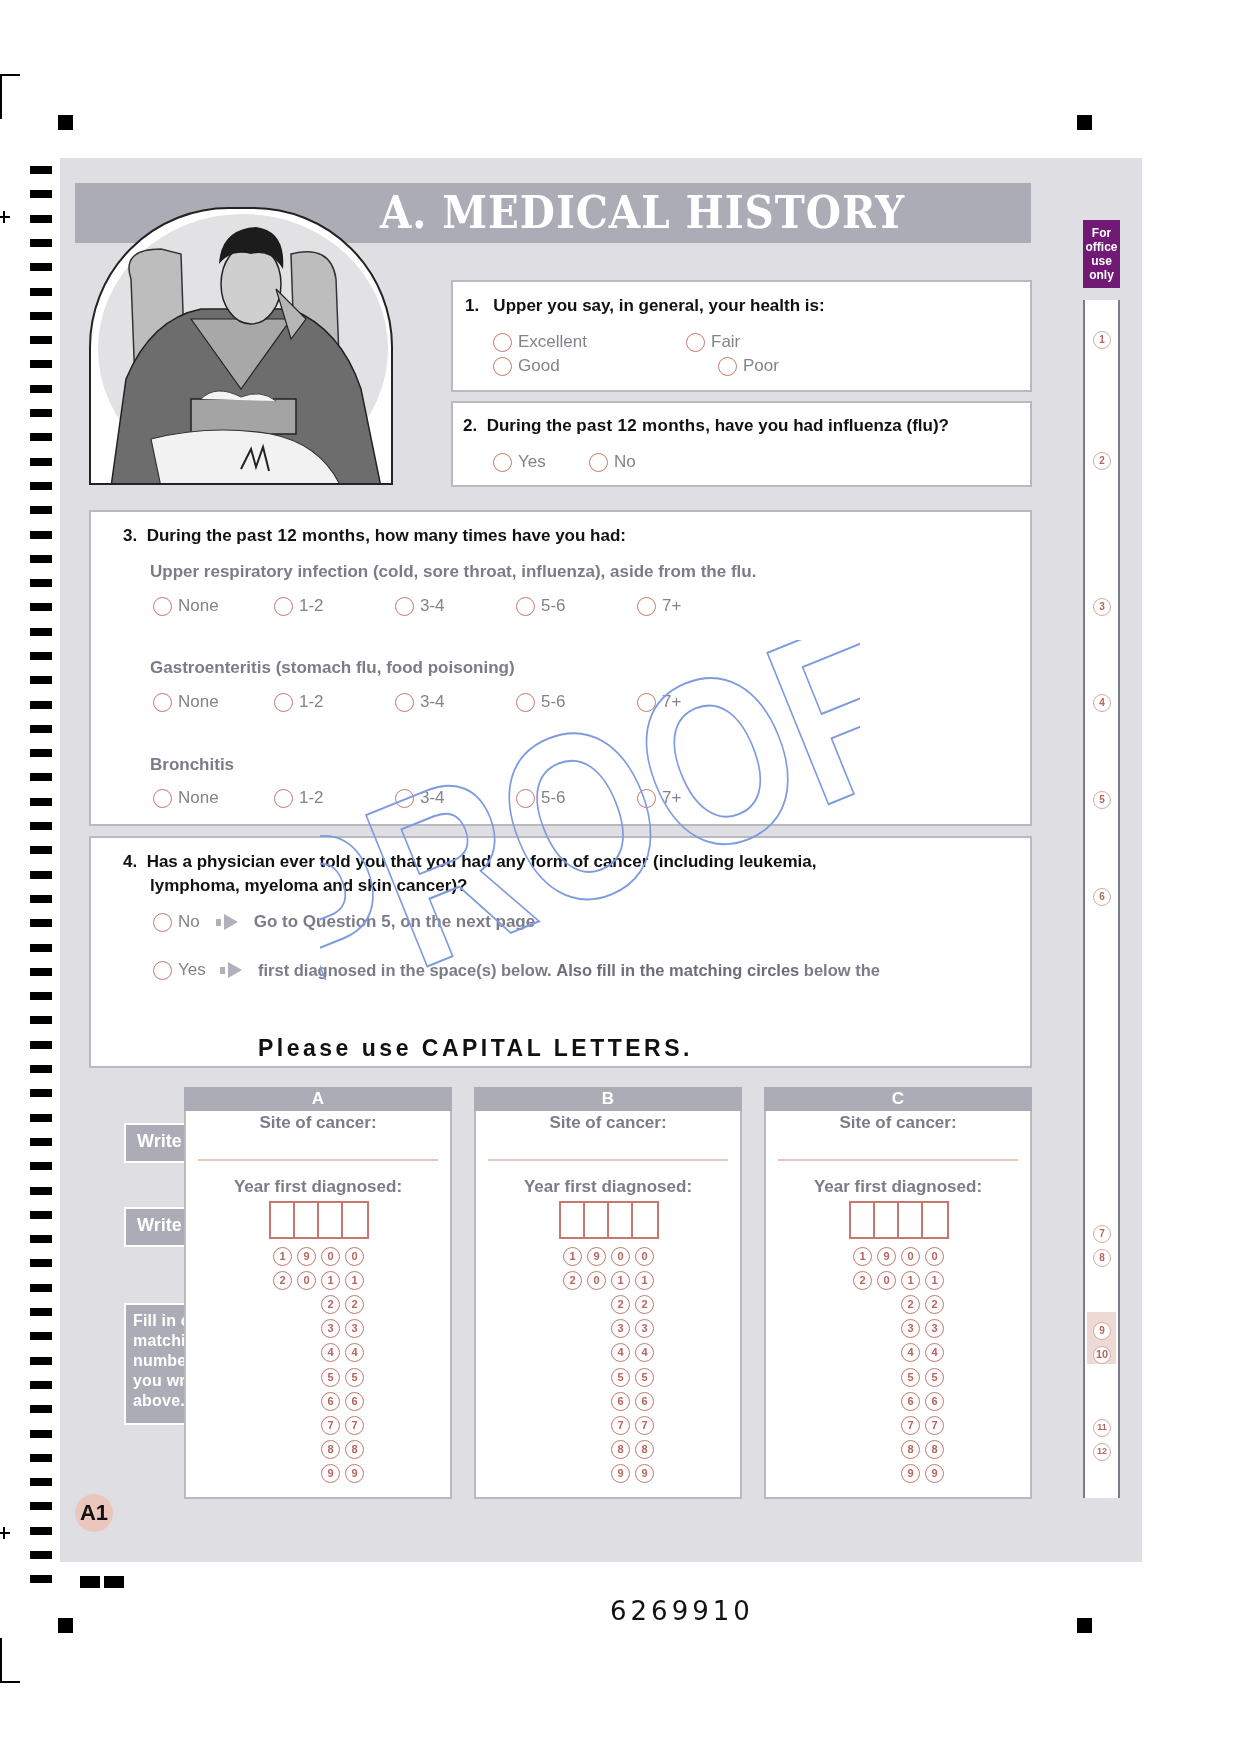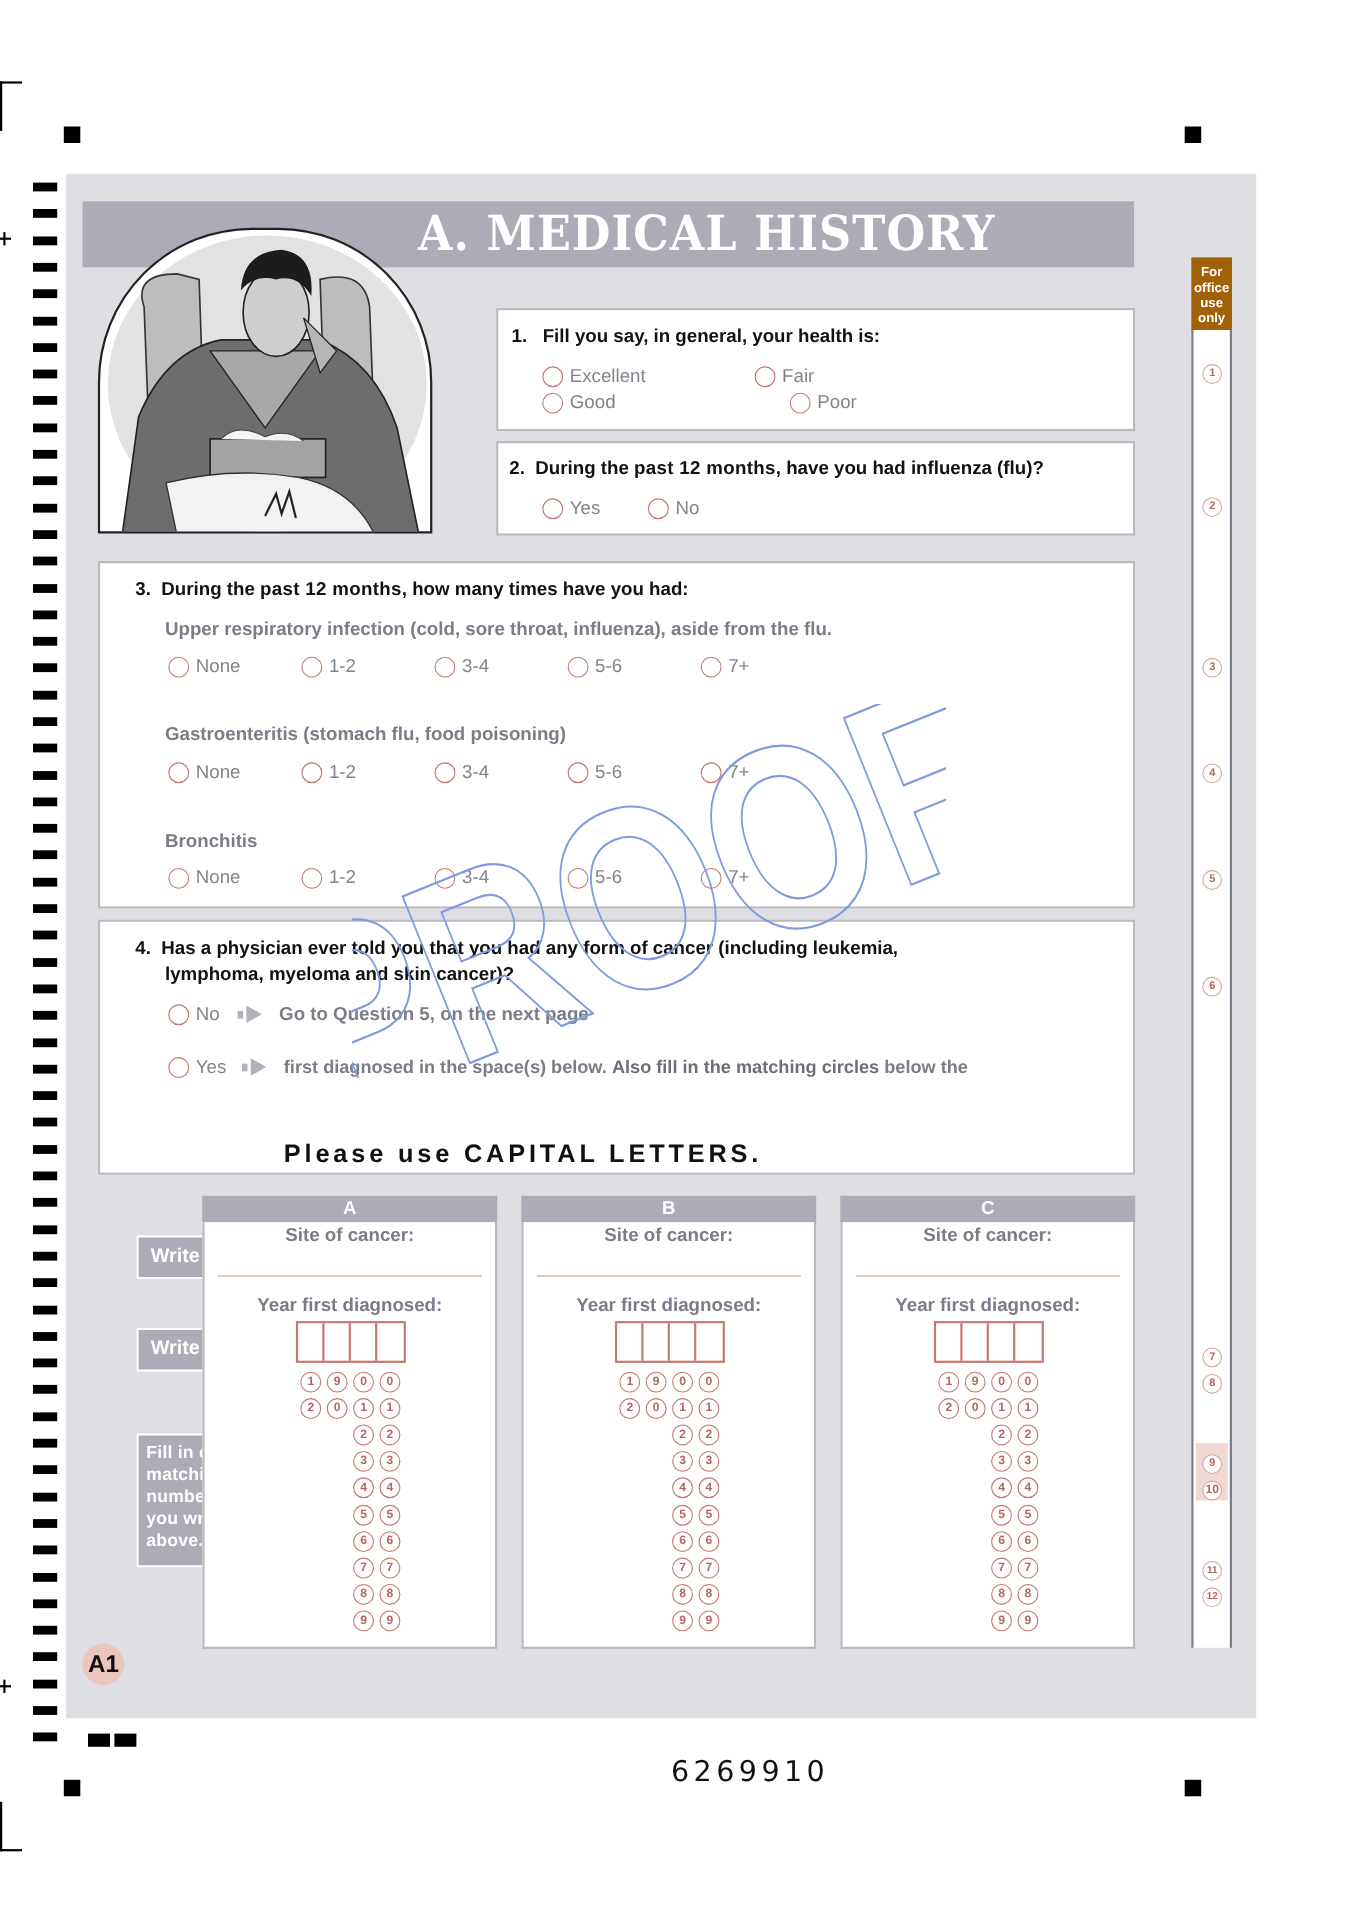--- a/index.html
+++ b/index.html
@@ -49,21 +49,21 @@
   .year-boxes { position: absolute; top: 114px; display: flex; border: 2px solid #c5786e; }
   .year-boxes span { width: 24px; height: 34px; border-right: 2px solid #c5786e; display: block; }
   .year-boxes span:last-child { border-right: none; }
   .bubbles { position: absolute; top: 160px; }
   .bub { position: absolute; width: 19px; height: 19px; border: 1.5px solid #c5786e; border-radius: 50%;
     font-size: 11px; font-weight: bold; color: #b4655c; text-align: center; line-height: 16px; background: #fff; }
   .fill-tag { position: absolute; left: 125px; top: 1303px; width: 145px; height: 120px; }
   .fill-tag-text { position: absolute; left: 8px; top: 8px; font-size: 16px; font-weight: bold; color: #fff; line-height: 20px; letter-spacing: 0.2px; }
 
   
-  .office-head { position: absolute; left: 1083px; top: 234px; width: 37px; height: 68px; background: #a16207; color: #fff;
+  .office-head { position: absolute; left: 1083px; top: 220px; width: 37px; height: 68px; background: #701a75; color: #fff;
     font-size: 12px; font-weight: bold; text-align: center; line-height: 14px; padding-top: 6px; }
   .office-col { position: absolute; left: 1083px; top: 300px; width: 37px; height: 1198px; background: #fff; border-left: 2px solid #7b7c87; border-right: 2px solid #7b7c87; }
   .off-bub { position: absolute; left: 1093px; width: 18px; height: 18px; border: 1.5px solid #d6a9a2; border-radius: 50%;
     font-size: 10px; font-weight: bold; color: #b4655c; text-align: center; line-height: 15px; background: #fff; }
   .off-hl { position: absolute; left: 1087px; top: 1312px; width: 29px; height: 52px; background: #efd9d4; }
 
   .page-badge { position: absolute; left: 75px; top: 1494px; width: 38px; height: 38px; border-radius: 50%; background: #eac6bc;
     font-weight: bold; font-size: 22px; text-align: center; line-height: 38px; color: #111; }
   .page-code { position: absolute; left: 610px; top: 1596px; font-family: "DejaVu Sans", sans-serif; font-size: 26px; letter-spacing: 4px; color: #111; }
 
@@ -161,21 +161,21 @@
     <rect x="100" y="190" width="105" height="35" fill="#a4a4a4" stroke="#222" stroke-width="1.5"></rect>
     <path d="M110 190 Q125 175 150 188 Q170 180 185 192" fill="#f4f4f4" stroke="#444"></path>
     <path d="M60 230 Q120 215 180 225 Q230 235 250 278 L70 278 Z" fill="#f2f2f2" stroke="#333" stroke-width="1.2"></path>
     <path d="M150 260 L160 240 L165 258 L172 238 L178 262" fill="none" stroke="#222" stroke-width="2"></path>
   </svg>
 </div>
 
 <div class="box" style="left:451px;top:280px;width:581px;height:112px"></div>
 <div class="q-text" style="left:465px;top:296px">
   <span>1.</span>&nbsp;&nbsp;
-  <span>Fill you say, in general, your health is:</span>
+  <span>Upper you say, in general, your health is:</span>
 </div>
 <div class="opt" style="left:493px;top:332px">
     <span class="radio"></span>
     <span>Excellent</span>
   </div>
 <div class="opt" style="left:686px;top:332px">
     <span class="radio"></span>
     <span>Fair</span>
   </div>
 <div class="opt" style="left:493px;top:356px">

